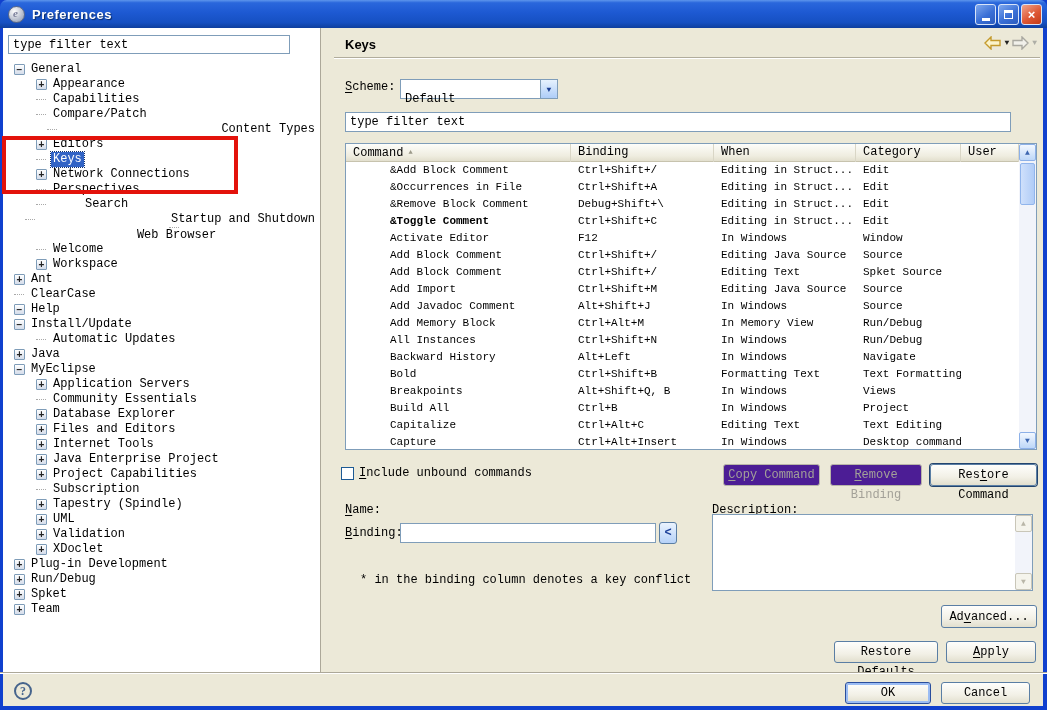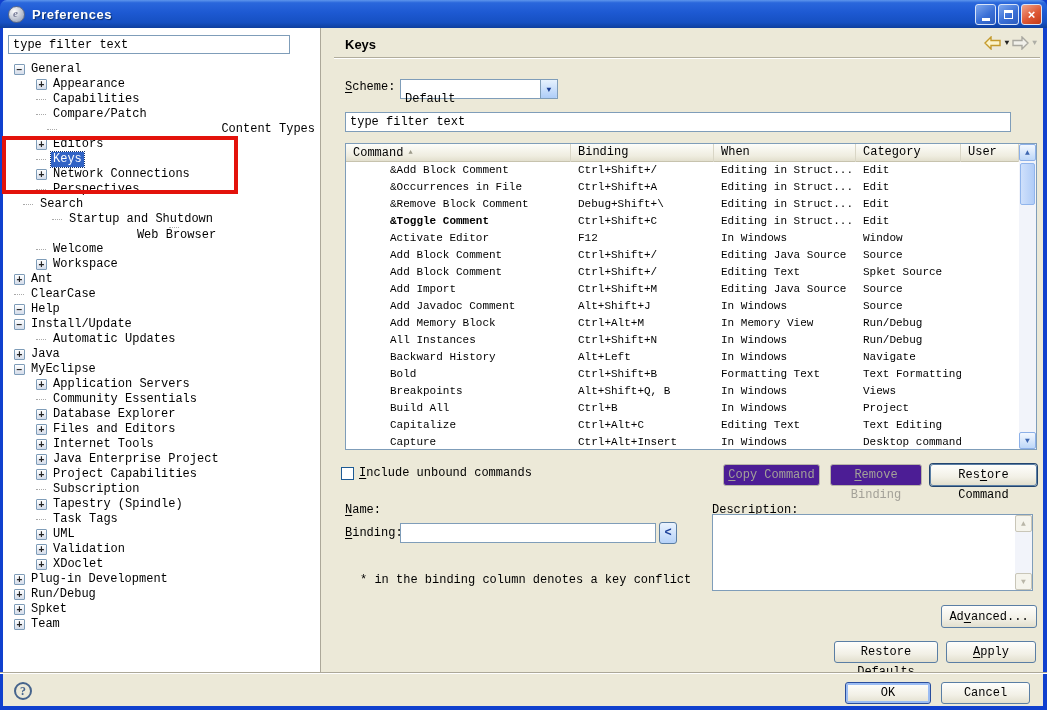--- a/index.html
+++ b/index.html
@@ -194,25 +194,25 @@
         <span class="tree-label selected">Keys</span>
       </div>
       <div class="tree-row" style="padding-left: 33px;">
         <span class="expander">+</span>
         <span class="tree-label">Network Connections</span>
       </div>
       <div class="tree-row" style="padding-left: 33px;">
         <span class="stub"></span>
         <span class="tree-label">Perspectives</span>
       </div>
-      <div class="tree-row" style="padding-left: 20px;">
+      <div class="tree-row" style="padding-left: 33px; gap: 32px;">
         <span class="stub"></span>
         <span class="tree-label">Search</span>
       </div>
-      <div class="tree-row" style="padding-left: 49px;">
+      <div class="tree-row" style="padding-left: 22px; justify-content: space-between;">
         <span class="stub"></span>
         <span class="tree-label">Startup and Shutdown</span>
       </div>
       <div class="tree-row" style="padding-left: 33px; flex-direction: column;">
         <span class="stub"></span>
         <span class="tree-label">Web Browser</span>
       </div>
       <div class="tree-row" style="padding-left: 33px;">
         <span class="stub"></span>
         <span class="tree-label">Welcome</span>
@@ -277,24 +277,20 @@
         <span class="expander">+</span>
         <span class="tree-label">Project Capabilities</span>
       </div>
       <div class="tree-row" style="padding-left: 33px;">
         <span class="stub"></span>
         <span class="tree-label">Subscription</span>
       </div>
       <div class="tree-row" style="padding-left: 33px;">
         <span class="expander">+</span>
         <span class="tree-label">Tapestry (Spindle)</span>
-      </div>
-      <div class="tree-row" style="padding-left: 33px;">
-        <span class="stub"></span>
-        <span class="tree-label">Task Tags</span>
       </div>
       <div class="tree-row" style="padding-left: 33px;">
         <span class="expander">+</span>
         <span class="tree-label">UML</span>
       </div>
       <div class="tree-row" style="padding-left: 33px;">
         <span class="expander">+</span>
         <span class="tree-label">Validation</span>
       </div>
       <div class="tree-row" style="padding-left: 33px;">

